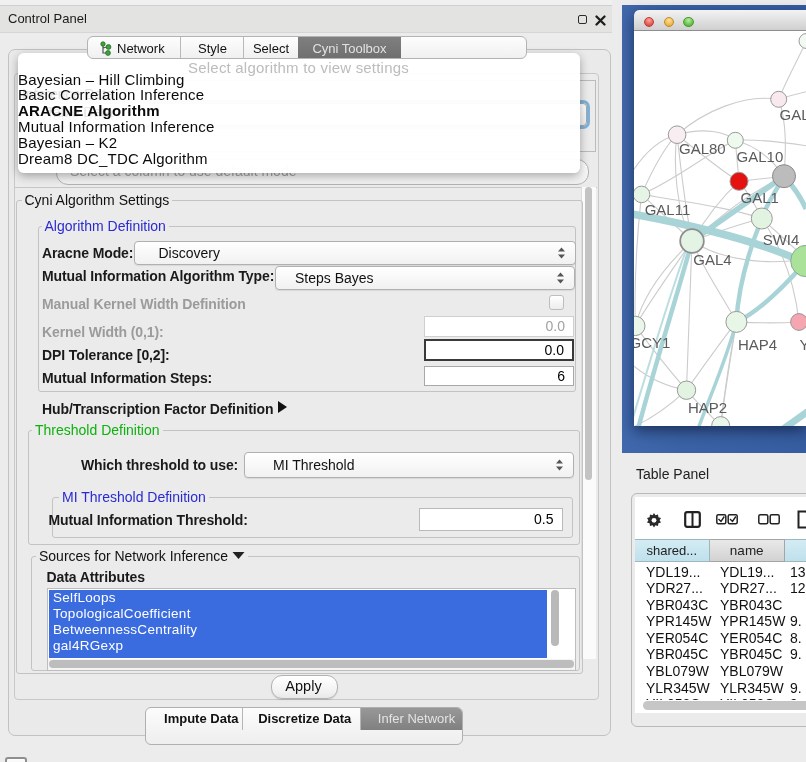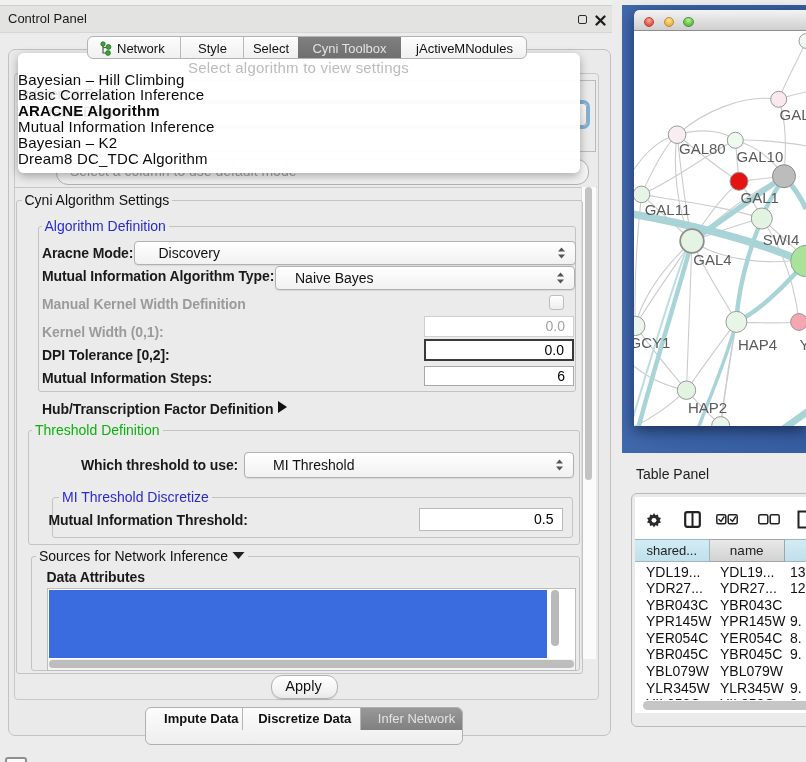--- a/index.html
+++ b/index.html
@@ -52,21 +52,21 @@
 <div class="lbl" style="left:42px;top:244.5px;">Aracne Mode:</div>
 <div class="combo" style="left:133.5px;top:241px;width:440px;height:21.5px;">
     <span class="ct">Discovery</span>
   <svg class="spin" viewBox="0 0 9 12">
       <path d="M4.5 0.5 L8 4.5 L1 4.5 Z M4.5 11.5 L8 7.5 L1 7.5 Z" fill="#555"></path>
     </svg>
   </div>
 
 <div class="lbl" style="left:42px;top:268px;">Mutual Information Algorithm Type:</div>
 <div class="combo" style="left:275px;top:266px;width:298px;height:21.5px;">
-    <span class="ct" style="left:19px;">Naive Bayes</span>
+    <span class="ct" style="left:19px;">Steps Bayes</span>
   <svg class="spin" viewBox="0 0 9 12">
       <path d="M4.5 0.5 L8 4.5 L1 4.5 Z M4.5 11.5 L8 7.5 L1 7.5 Z" fill="#555"></path>
     </svg>
   </div>
 
 <div class="lbl" style="left:42px;top:295.5px;color:#9b9b9b;">Manual Kernel Width Definition</div>
 <div class="abs" style="left:549px;top:295px;width:13px;height:13px;border:1px solid #bdbdbd;border-radius:3px;background:linear-gradient(#fff,#ededed);"></div>
 
 <div class="lbl" style="left:42px;top:323.5px;color:#9b9b9b;">Kernel Width (0,1):</div>
 <div class="inp" style="left:424px;top:315.5px;width:148px;height:19px;border:1px solid #cfcfcf;color:#a2a2a2;">
@@ -93,37 +93,38 @@
   </div>
 <div class="lbl" style="left:81px;top:457px;">Which threshold to use:</div>
 <div class="combo" style="left:244px;top:452px;width:328px;height:24px;">
     <span class="ct" style="left:28px;">MI Threshold</span>
   <svg class="spin" viewBox="0 0 9 12">
       <path d="M4.5 0.5 L8 4.5 L1 4.5 Z M4.5 11.5 L8 7.5 L1 7.5 Z" fill="#555"></path>
     </svg>
   </div>
 
 <div class="fs" style="left:52px;top:497px;width:519px;height:39px;">
-    <span style="left:6px;color:#2a2ad2;">MI Threshold Discretize</span>
+    <span style="left:6px;color:#2a2ad2;">MI Threshold Definition</span>
   </div>
 <div class="lbl" style="left:48.5px;top:512px;">Mutual Information Threshold:</div>
 <div class="inp" style="left:418.5px;top:507.5px;width:142px;height:21px;border:1px solid #b9b9b9;color:#000;">
     <span>0.5</span>
   </div>
 
 <div class="fs" style="left:31px;top:556px;width:547px;height:113px;">
     <span style="left:4px;color:#111;">Sources for Network Inference <svg width="13" height="9" viewBox="0 0 13 9" style="vertical-align:1px;">
         <path d="M0.5 1 L12.5 1 L6.5 8 Z" fill="#222"></path>
       </svg></span>
   </div>
 <div class="lbl" style="left:46.5px;top:569px;">Data Attributes</div>
 
 <div class="abs" style="left:46.5px;top:587.5px;width:527px;height:81.5px;border:1px solid #bdbdbd;background:#fff;overflow:hidden;">
   <div class="abs" style="left:1px;top:1px;width:498px;height:64px;background:#3a6ce0;"></div>
   <div class="abs" style="left:1px;top:65px;width:498px;height:4.5px;background:#3a6ce0;"></div>
+  <div class="abs" style="left:5.5px;top:1px;font-size:13.5px;letter-spacing:0.3px;color:#fff;line-height:16.1px;">SelfLoops<br>TopologicalCoefficient<br>BetweennessCentrality<br>gal4RGexp</div>
   <div class="abs" style="left:503px;top:1px;width:8.5px;height:56px;background:#b9b9b9;border-radius:4.5px;"></div>
   <div class="abs" style="left:0;top:70px;width:527px;height:11.5px;background:#f4f4f4;"></div>
   <div class="abs" style="left:1px;top:71px;width:525px;height:8.5px;background:#bdbdbd;border-radius:4.5px;"></div>
 </div>
 
 <div class="abs" style="left:17.5px;top:53px;width:562px;height:119.5px;background:rgba(255,255,255,0.965);border-radius:6px;box-shadow:0 3px 10px rgba(0,0,0,0.32);z-index:40;"></div>
 <div class="abs" style="left:17.5px;top:59px;width:562px;text-align:center;font-size:15px;color:#bcbcbc;z-index:41;letter-spacing:0.2px;">Select algorithm to view settings</div>
 <div class="abs" style="left:18px;top:71.5px;font-size:15px;color:#0b0b0b;line-height:15.9px;z-index:41;letter-spacing:0.2px;">Bayesian – Hill Climbing<br>Basic Correlation Inference<br><b>ARACNE Algorithm</b><br>Mutual Information Inference<br>Bayesian – K2<br>Dream8 DC_TDC Algorithm</div>
 
 <div class="abs" style="left:22px;top:86px;font-size:14px;color:rgba(40,40,40,0.13);z-index:42;">Inference Data</div>
@@ -138,21 +139,20 @@
   <svg class="abs" style="left:12px;top:4px;" width="14" height="15" viewBox="0 0 14 15">
     <path d="M3 3 L3 12 L7 12 M3 7 L7 6" stroke="#555" stroke-width="1.2" fill="none"></path>
     <circle cx="3" cy="3" r="2.2" fill="#3fa33f" stroke="#1e6e1e" stroke-width="0.8"></circle>
     <circle cx="8.5" cy="6" r="2.4" fill="#3fa33f" stroke="#1e6e1e" stroke-width="0.8"></circle>
     <circle cx="8" cy="12" r="2.4" fill="#3fa33f" stroke="#1e6e1e" stroke-width="0.8"></circle>
   </svg>
   <div class="abs" style="left:29px;top:0;height:23px;line-height:23px;font-size:13px;color:#111;">Network</div>
   <div class="abs" style="left:93px;top:0;width:63px;height:23px;line-height:23px;font-size:13px;color:#111;text-align:center;">Style</div>
   <div class="abs" style="left:156px;top:0;width:54px;height:23px;line-height:23px;font-size:13px;color:#111;text-align:center;">Select</div>
   <div class="abs" style="left:210px;top:0;width:103px;height:23px;line-height:23px;font-size:13px;color:#e2e2e2;text-align:center;">Cyni Toolbox</div>
-  <div class="abs" style="left:313px;top:0;width:127px;height:23px;line-height:23px;font-size:13px;color:#111;text-align:center;">jActiveMNodules</div>
 </div>
 
 <div class="abs" style="left:271px;top:674.5px;width:65px;height:22px;border:1px solid #b2b2b2;border-radius:11px;background:linear-gradient(#ffffff,#f2f2f2 70%,#e8e8e8);box-shadow:0 1px 1px rgba(0,0,0,0.12);"></div>
 <div class="abs" style="left:271px;top:674.5px;width:65px;height:22px;line-height:22px;text-align:center;font-size:14.5px;color:#111;">Apply</div>
 
 <div class="abs" style="left:145px;top:707px;width:318px;height:38px;border:1px solid #b0b0b0;border-radius:6px;background:linear-gradient(#fcfcfc,#eeeeee);box-sizing:border-box;overflow:hidden;">
   <div class="abs" style="left:0;top:0;width:96.5px;height:22px;border-right:1px solid #b5b5b5;box-sizing:border-box;"></div>
   <div class="abs" style="left:96.5px;top:0;width:118.5px;height:22px;border-right:1px solid #b5b5b5;box-sizing:border-box;"></div>
   <div class="abs" style="left:215px;top:0;width:103px;height:22px;background:linear-gradient(#989898,#808080);"></div>
   <div class="abs" style="left:7px;top:0;width:96.5px;height:22px;line-height:21px;text-align:center;font-size:13px;font-weight:bold;color:#111;">Impute Data</div>

